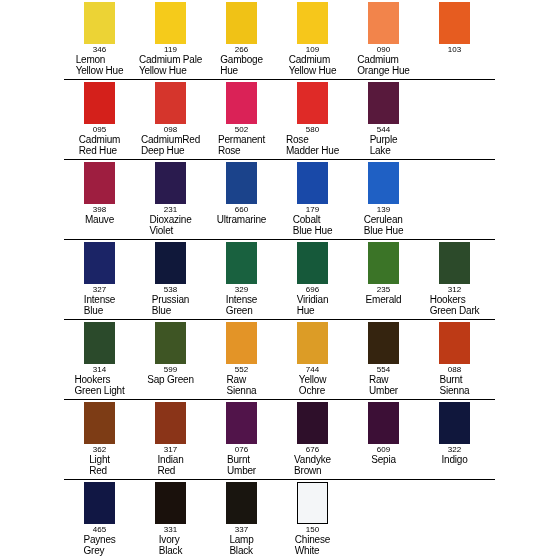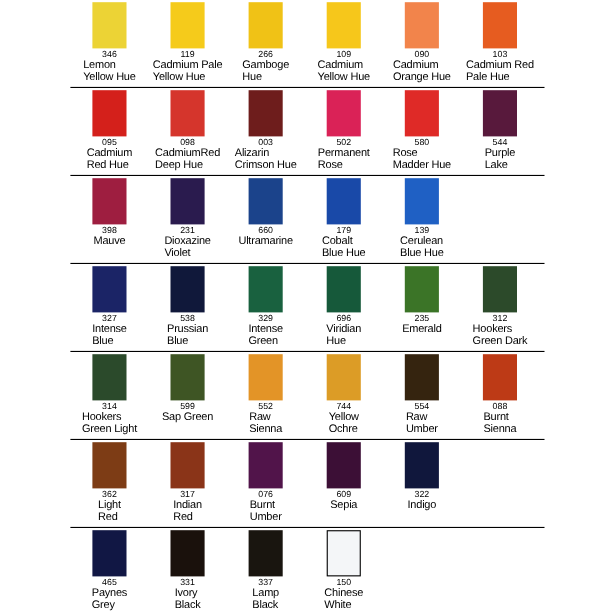--- a/index.html
+++ b/index.html
@@ -114,47 +114,39 @@
         </div>
         <div class="cell">
           <div class="swatch" style="background: rgb(242, 132, 75);"></div>
           <div class="code">090</div>
           <div class="name">Cadmium
 Orange Hue</div>
         </div>
         <div class="cell">
           <div class="swatch" style="background: rgb(230, 92, 32);"></div>
           <div class="code">103</div>
-          <div class="name">Cadmium Red
-Pale Hue</div>
         </div>
       </div>
       <div class="divider"></div>
     </div>
     <div class="row">
       <div class="row-inner">
         <div class="cell">
           <div class="swatch" style="background: rgb(212, 32, 27);"></div>
           <div class="code">095</div>
           <div class="name">Cadmium
 Red Hue</div>
         </div>
         <div class="cell">
           <div class="swatch" style="background: rgb(213, 53, 44);"></div>
           <div class="code">098</div>
           <div class="name">CadmiumRed
 Deep Hue</div>
         </div>
         <div class="cell">
-          <div class="swatch" style="background: rgb(110, 29, 28);"></div>
-          <div class="code">003</div>
-          <div class="name">Alizarin
-Crimson Hue</div>
-        </div>
-        <div class="cell">
           <div class="swatch" style="background: rgb(218, 34, 87);"></div>
           <div class="code">502</div>
           <div class="name">Permanent
 Rose</div>
         </div>
         <div class="cell">
           <div class="swatch" style="background: rgb(223, 42, 39);"></div>
           <div class="code">580</div>
           <div class="name">Rose
 Madder Hue</div>
@@ -295,20 +287,26 @@
           <div class="name">Indian
 Red</div>
         </div>
         <div class="cell">
           <div class="swatch" style="background: rgb(81, 20, 74);"></div>
           <div class="code">076</div>
           <div class="name">Burnt
 Umber</div>
         </div>
         <div class="cell">
+          <div class="swatch" style="background: rgb(46, 15, 42);"></div>
+          <div class="code">676</div>
+          <div class="name">Vandyke
+Brown</div>
+        </div>
+        <div class="cell">
           <div class="swatch" style="background: rgb(60, 15, 54);"></div>
           <div class="code">609</div>
           <div class="name">Sepia</div>
         </div>
         <div class="cell">
           <div class="swatch" style="background: rgb(16, 23, 60);"></div>
           <div class="code">322</div>
           <div class="name">Indigo</div>
         </div>
       </div>

